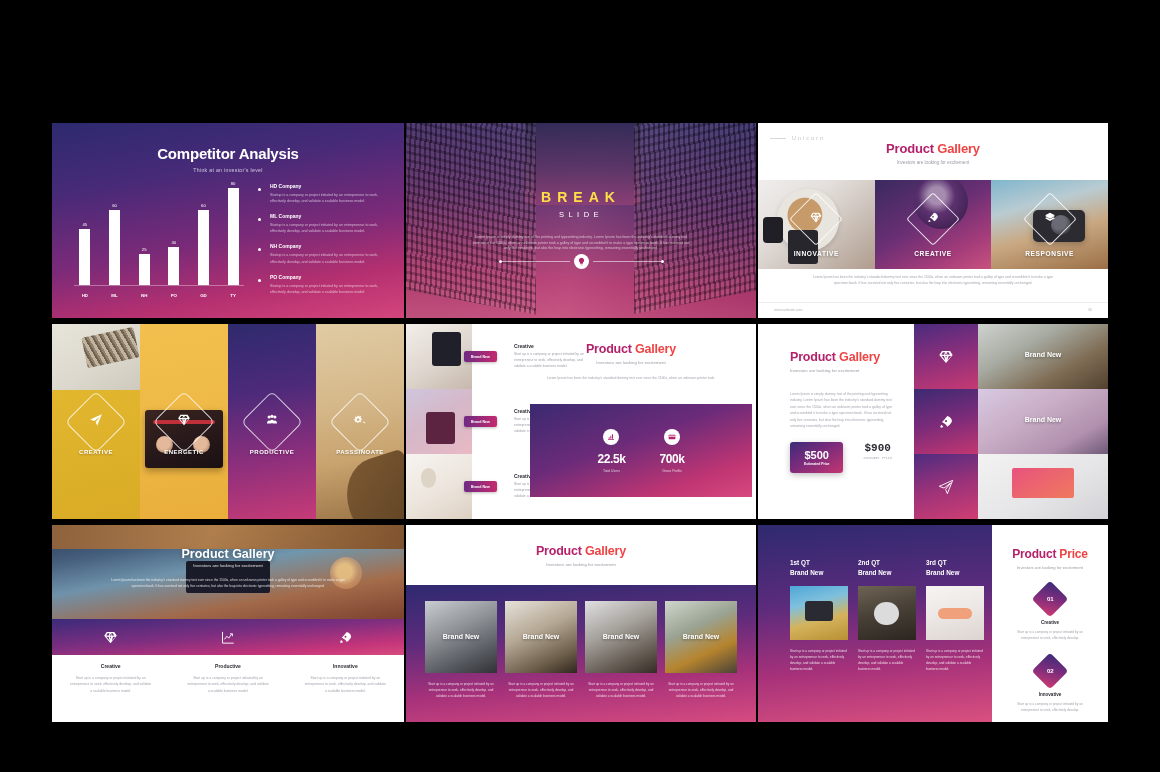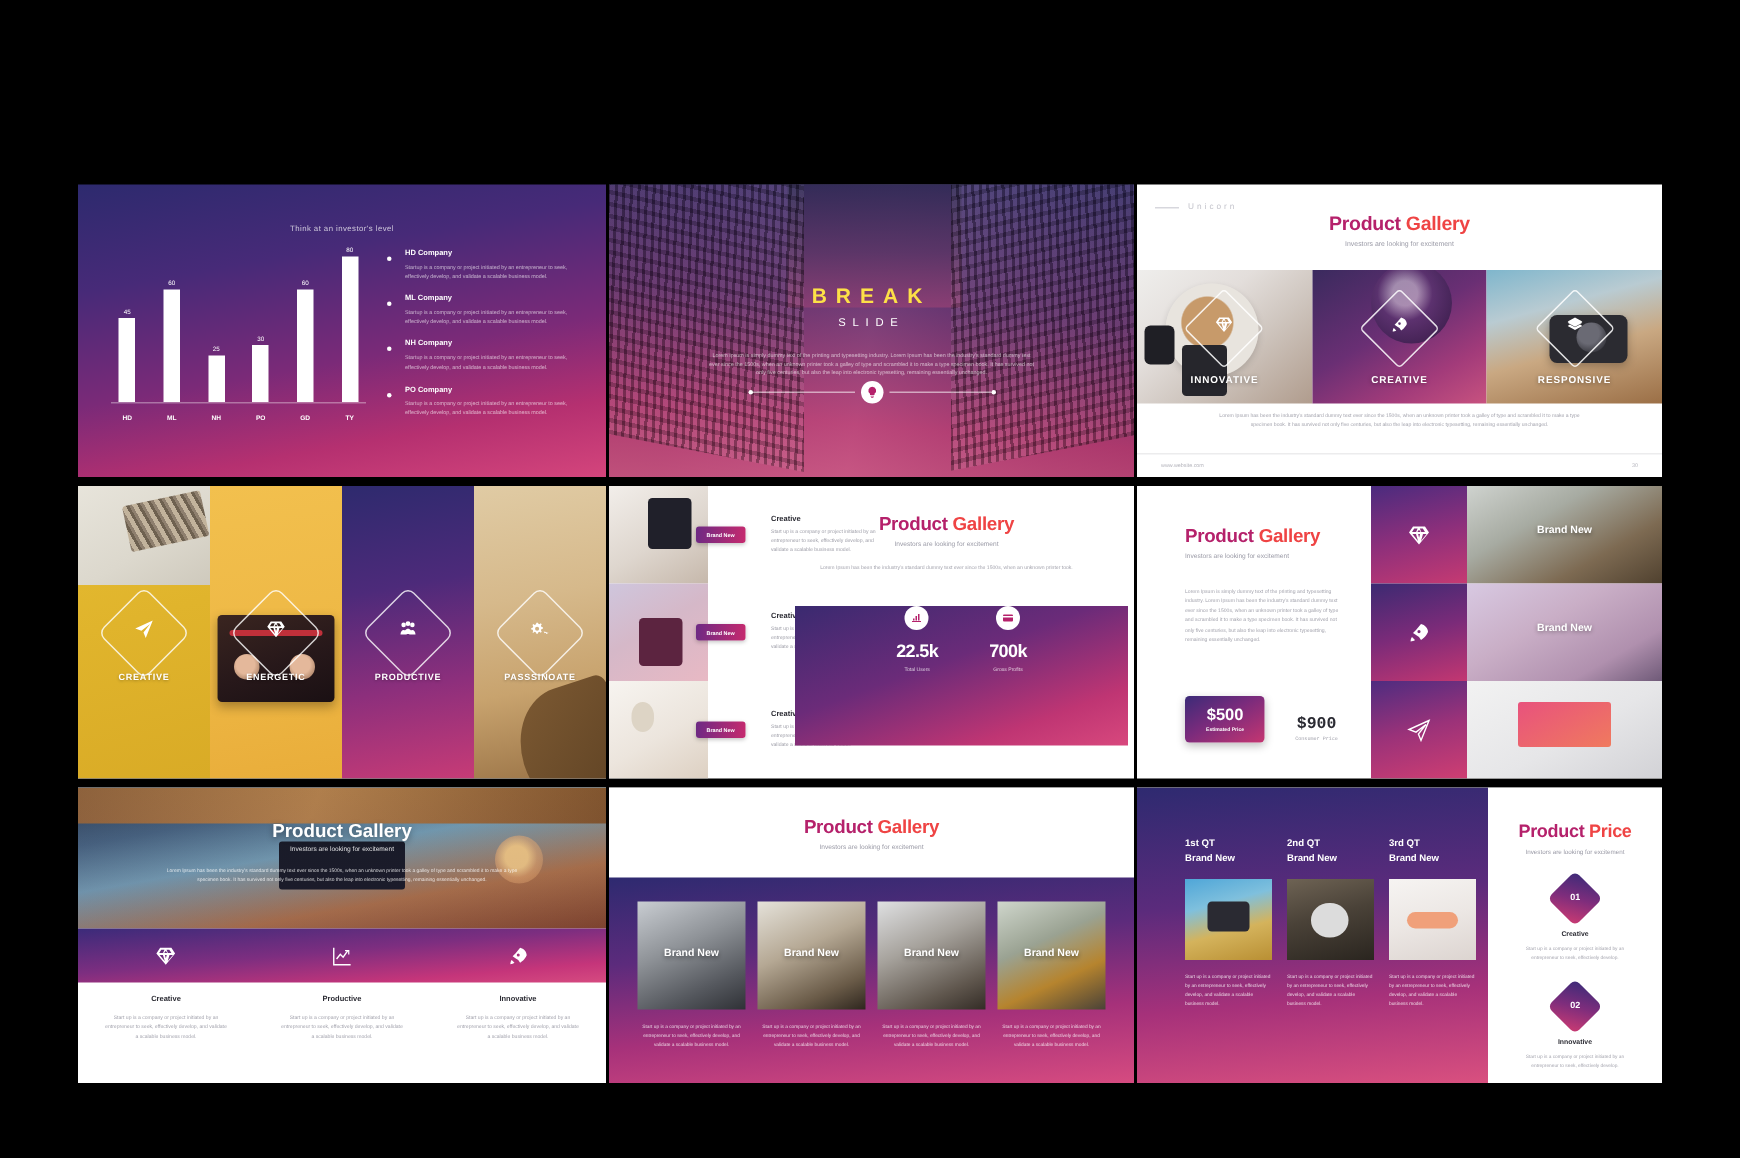--- a/index.html
+++ b/index.html
@@ -162,34 +162,34 @@
       font-size:3.6px; font-weight:bold; background: linear-gradient(95deg,#6d2a84 0%, #c62a6e 100%); box-shadow:0 1px 3px rgba(0,0,0,.25);}
   .s5 .txt { position:absolute; left:108px; width:72px; }
   .s5 .txt h4 { font-size:5px; font-weight:bold; color:#2b2b33; margin-bottom:3px;}
   .s5 .txt p { font-size:3.4px; color:#a0a0aa; line-height:1.75;}
   .s5 .right { flex:1; position:relative; padding-top:18px;}
   .s5 .right h1 { font-size:12.5px; text-align:center; }
   .s5 .right .sub { font-size:4.4px; color:#9a9aa6; text-align:center; margin-top:4px;}
   .s5 .right .desc { font-size:3.4px; color:#a4a4ae; text-align:center; margin-top:10px; padding:0 40px; line-height:1.8;}
   .s5 .statbox { position:absolute; left:24px; right:4px; top:80px; height:93px;
       background: linear-gradient(160deg,#3a2a70 0%, #6b2b79 42%, #bf3573 78%, #d8487d 100%);
-      display:flex; justify-content:center; gap:34px; }
+      display:flex; align-items:center; justify-content:center; gap:34px; }
   .s5 .stat { text-align:center; }
   .s5 .scirc { width:16px; height:16px; border-radius:50%; background:#fff; margin:0 auto 7px;
       display:flex; align-items:center; justify-content:center;}
   .s5 .sval { color:#fff; font-size:12px; font-weight:bold; letter-spacing:-.4px;}
   .s5 .slab { color:rgba(255,255,255,.72); font-size:3.4px; margin-top:3px;}
 
   
   .s6 { background:#fff; display:flex; }
   .s6 .pane { width:156px; padding:26px 0 0 32px; }
   .s6 .pane h1 { font-size:12.5px; }
   .s6 .pane .sub { font-size:4.4px; color:#9a9aa6; margin-top:4px;}
   .s6 .pane .desc { font-size:3.4px; color:#a4a4ae; margin-top:18px; line-height:1.9; width:104px;}
-  .s6 .prices { display:flex; align-items:flex-end; margin-top:34px; }
+  .s6 .prices { display:flex; align-items:flex-start; margin-top:12px; }
   .s6 .pcard { padding:7px 14px; border-radius:3px; text-align:center;
       background: linear-gradient(150deg,#3b2b78 0%, #7a2b7c 45%, #c53671 100%); box-shadow:0 2px 6px rgba(0,0,0,.25);}
   .s6 .pcard .v { color:#fff; font-size:11px; font-weight:bold;}
   .s6 .pcard .l { color:#fff; font-size:3.4px; font-weight:bold; margin-top:1px;}
   .s6 .pplain { margin-left:20px; text-align:center;font-family:Liberation Mono, monospace; }
   .s6 .pplain .v { color:#2b2b33; font-size:11px; font-weight:bold;}
   .s6 .pplain .l { color:#a4a4ae; font-size:3.4px; margin-top:2px;}
   .s6 .gridz { flex:1; display:grid; grid-template-columns:64px 1fr; grid-template-rows:1fr 1fr 1fr;}
   .s6 .ibox { display:flex; align-items:center; justify-content:center; color:#fff;}
   .s6 .g1 { background: linear-gradient(165deg,#4a2b7e 0%, #8c2f7b 50%, #c63a72 100%); }
@@ -276,20 +276,21 @@
   .grad-txt-b { color:#ef4444; }
 </style>
 </head>
 <body>
 
 <div class="canvas">
  <div class="grid">
 
   <div class="slide s1">
     <div class="hdr">
+      <h1>Competitor Analysis</h1>
       <p>Think at an investor's level</p>
     </div>
     <div class="body">
       <div class="chartbox">
         <div class="bars">
           <div class="barcol">
             <div class="bval">45</div>
             <div class="bar" style="height:56px"></div>
           </div>
           <div class="barcol">

